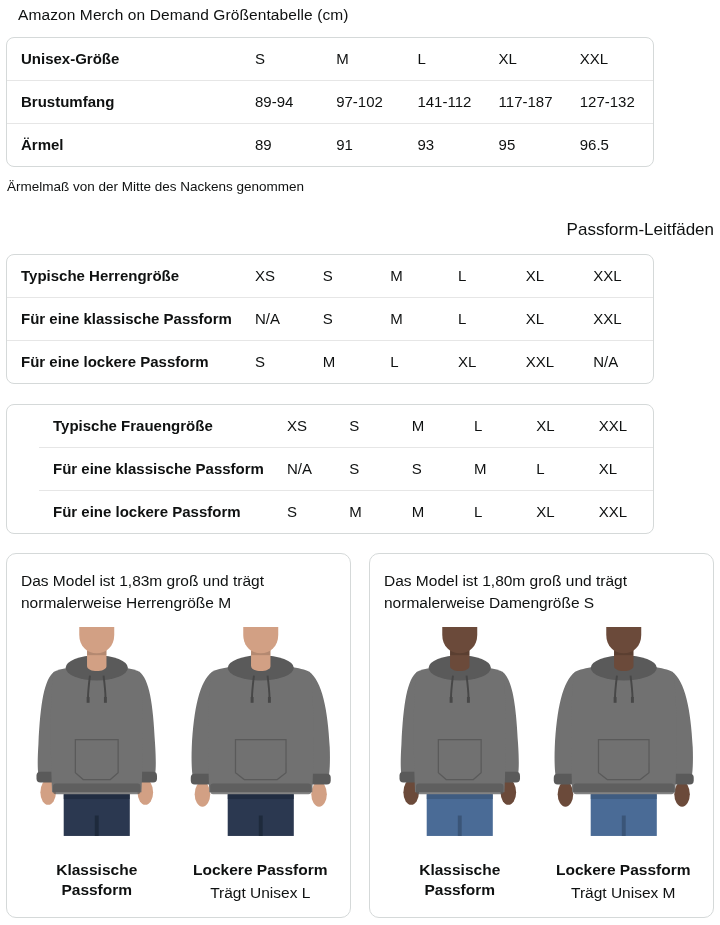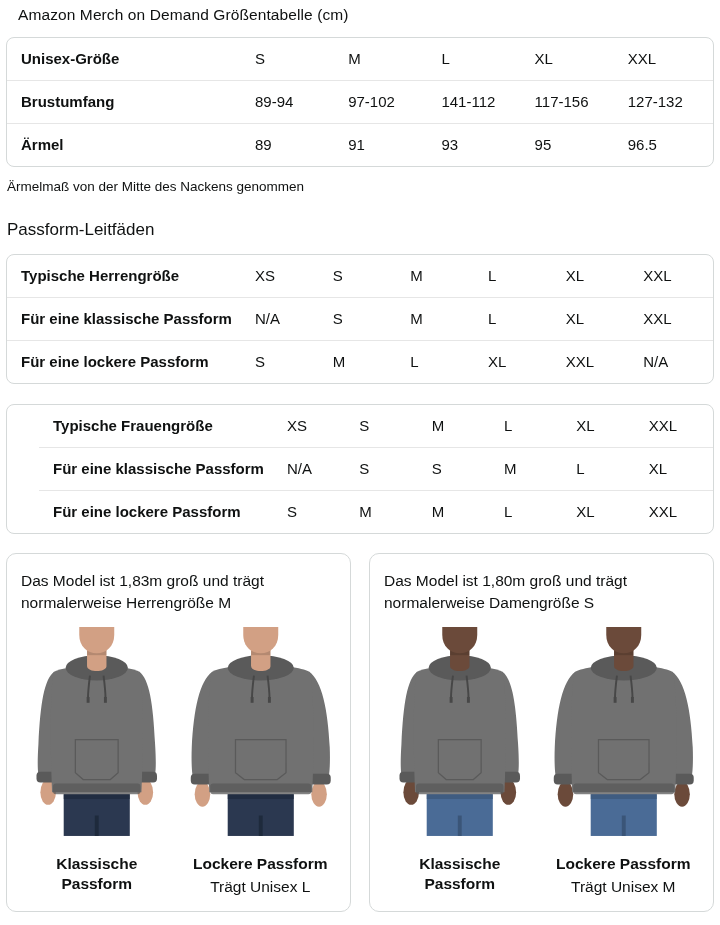--- a/index.html
+++ b/index.html
@@ -29,21 +29,21 @@
   .page{padding:4px 6px 10px;}
 
   .page-title{
     font-size:15.5px;
     font-weight:400;
     margin:2px 0 13px 12px;
     letter-spacing:0.1px;
   }
 
   table.chart{
-    width:708px;
+    width:648px;
     border:1px solid var(--card-border,#d5d9d9);
     border-radius:8px;
     border-collapse:separate;
     border-spacing:0;
     table-layout:fixed;
   }
   table.chart th, table.chart td{
     font-size:15px;
     line-height:18px;
     padding:12px 8px;
@@ -64,20 +64,21 @@
   col.label-col{width:240px;}
 
   .footnote{
     font-size:13.5px;
     margin:12px 0 0 1px;
   }
   .section-heading{
     font-size:17px;
     font-weight:400;
     margin:26px 0 14px 1px;
+    text-align:right;
   }
   .table-gap{margin-top:20px;padding-left:32px;}
 
   .cards{
     display:flex;
     gap:18px;
     margin-top:19px;
   }
   .model-card{
     flex:1 1 0;
@@ -101,21 +102,21 @@
     text-align:center;
   }
   .figure svg.model-svg{
     width:100%;
     height:auto;
     display:block;
   }
   .fit-name{
     font-weight:700;
     font-size:15.5px;
-    margin-top:18px;
+    margin-top:24px;
     line-height:1.3;
   }
   .worn-size{
     font-size:15.5px;
     margin-top:3px;
     line-height:1.3;
   }
 
   
   .model-card.men{
@@ -221,21 +222,21 @@
       <td>M</td>
       <td>L</td>
       <td>XL</td>
       <td>XXL</td>
     </tr>
     <tr>
       <th>Brustumfang</th>
       <td>89-94</td>
       <td>97-102</td>
       <td>141-112</td>
-      <td>117-156</td>
+      <td>117-187</td>
       <td>127-132</td>
     </tr>
     <tr>
       <th>Ärmel</th>
       <td>89</td>
       <td>91</td>
       <td>93</td>
       <td>95</td>
       <td>96.5</td>
     </tr>

